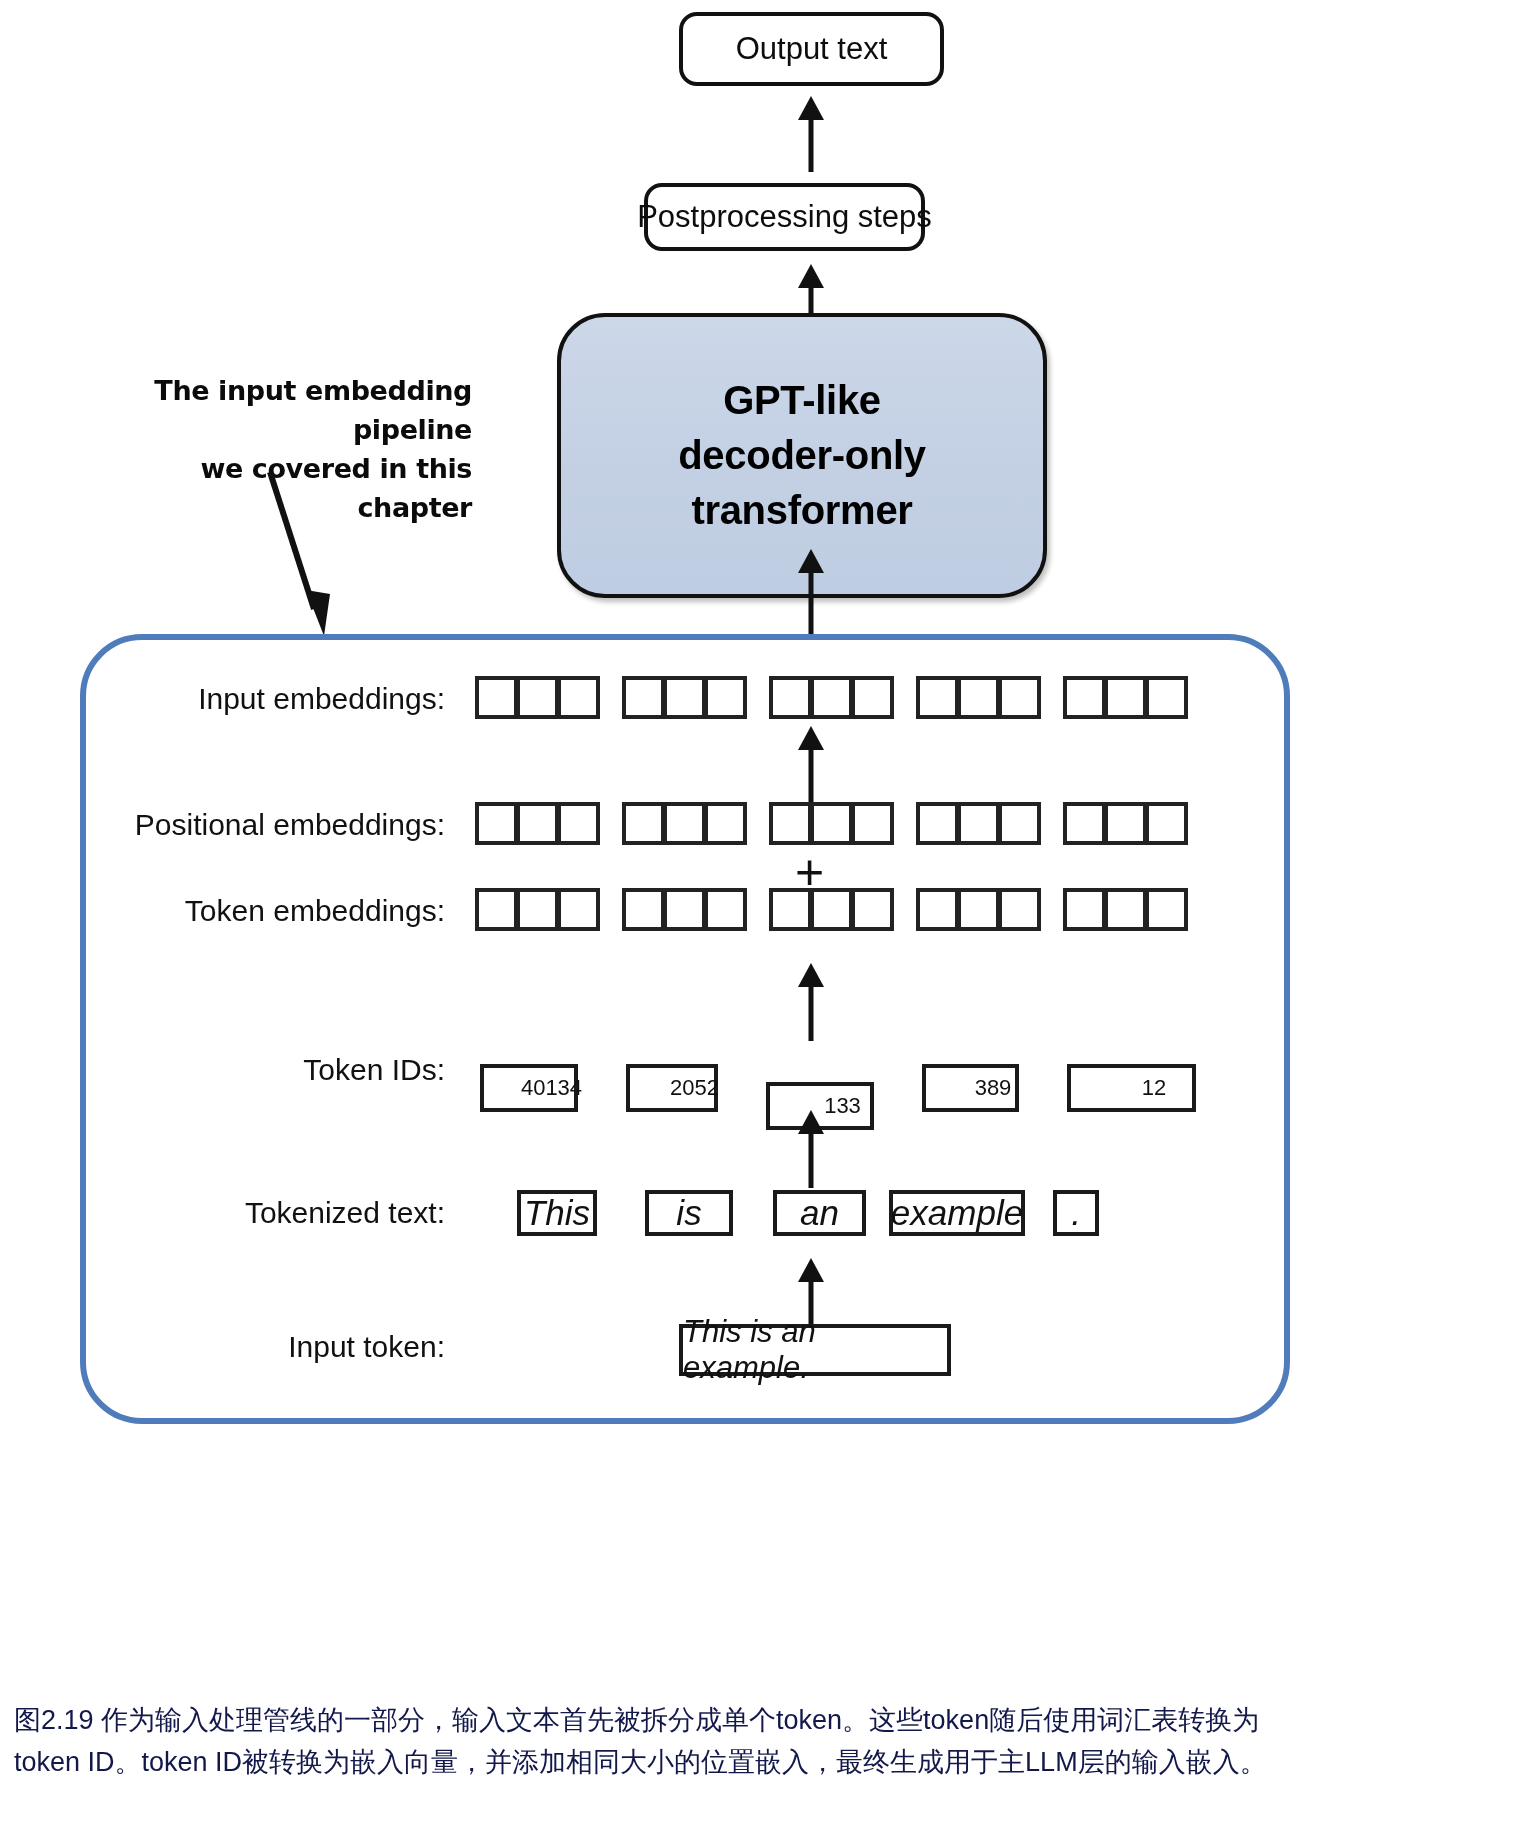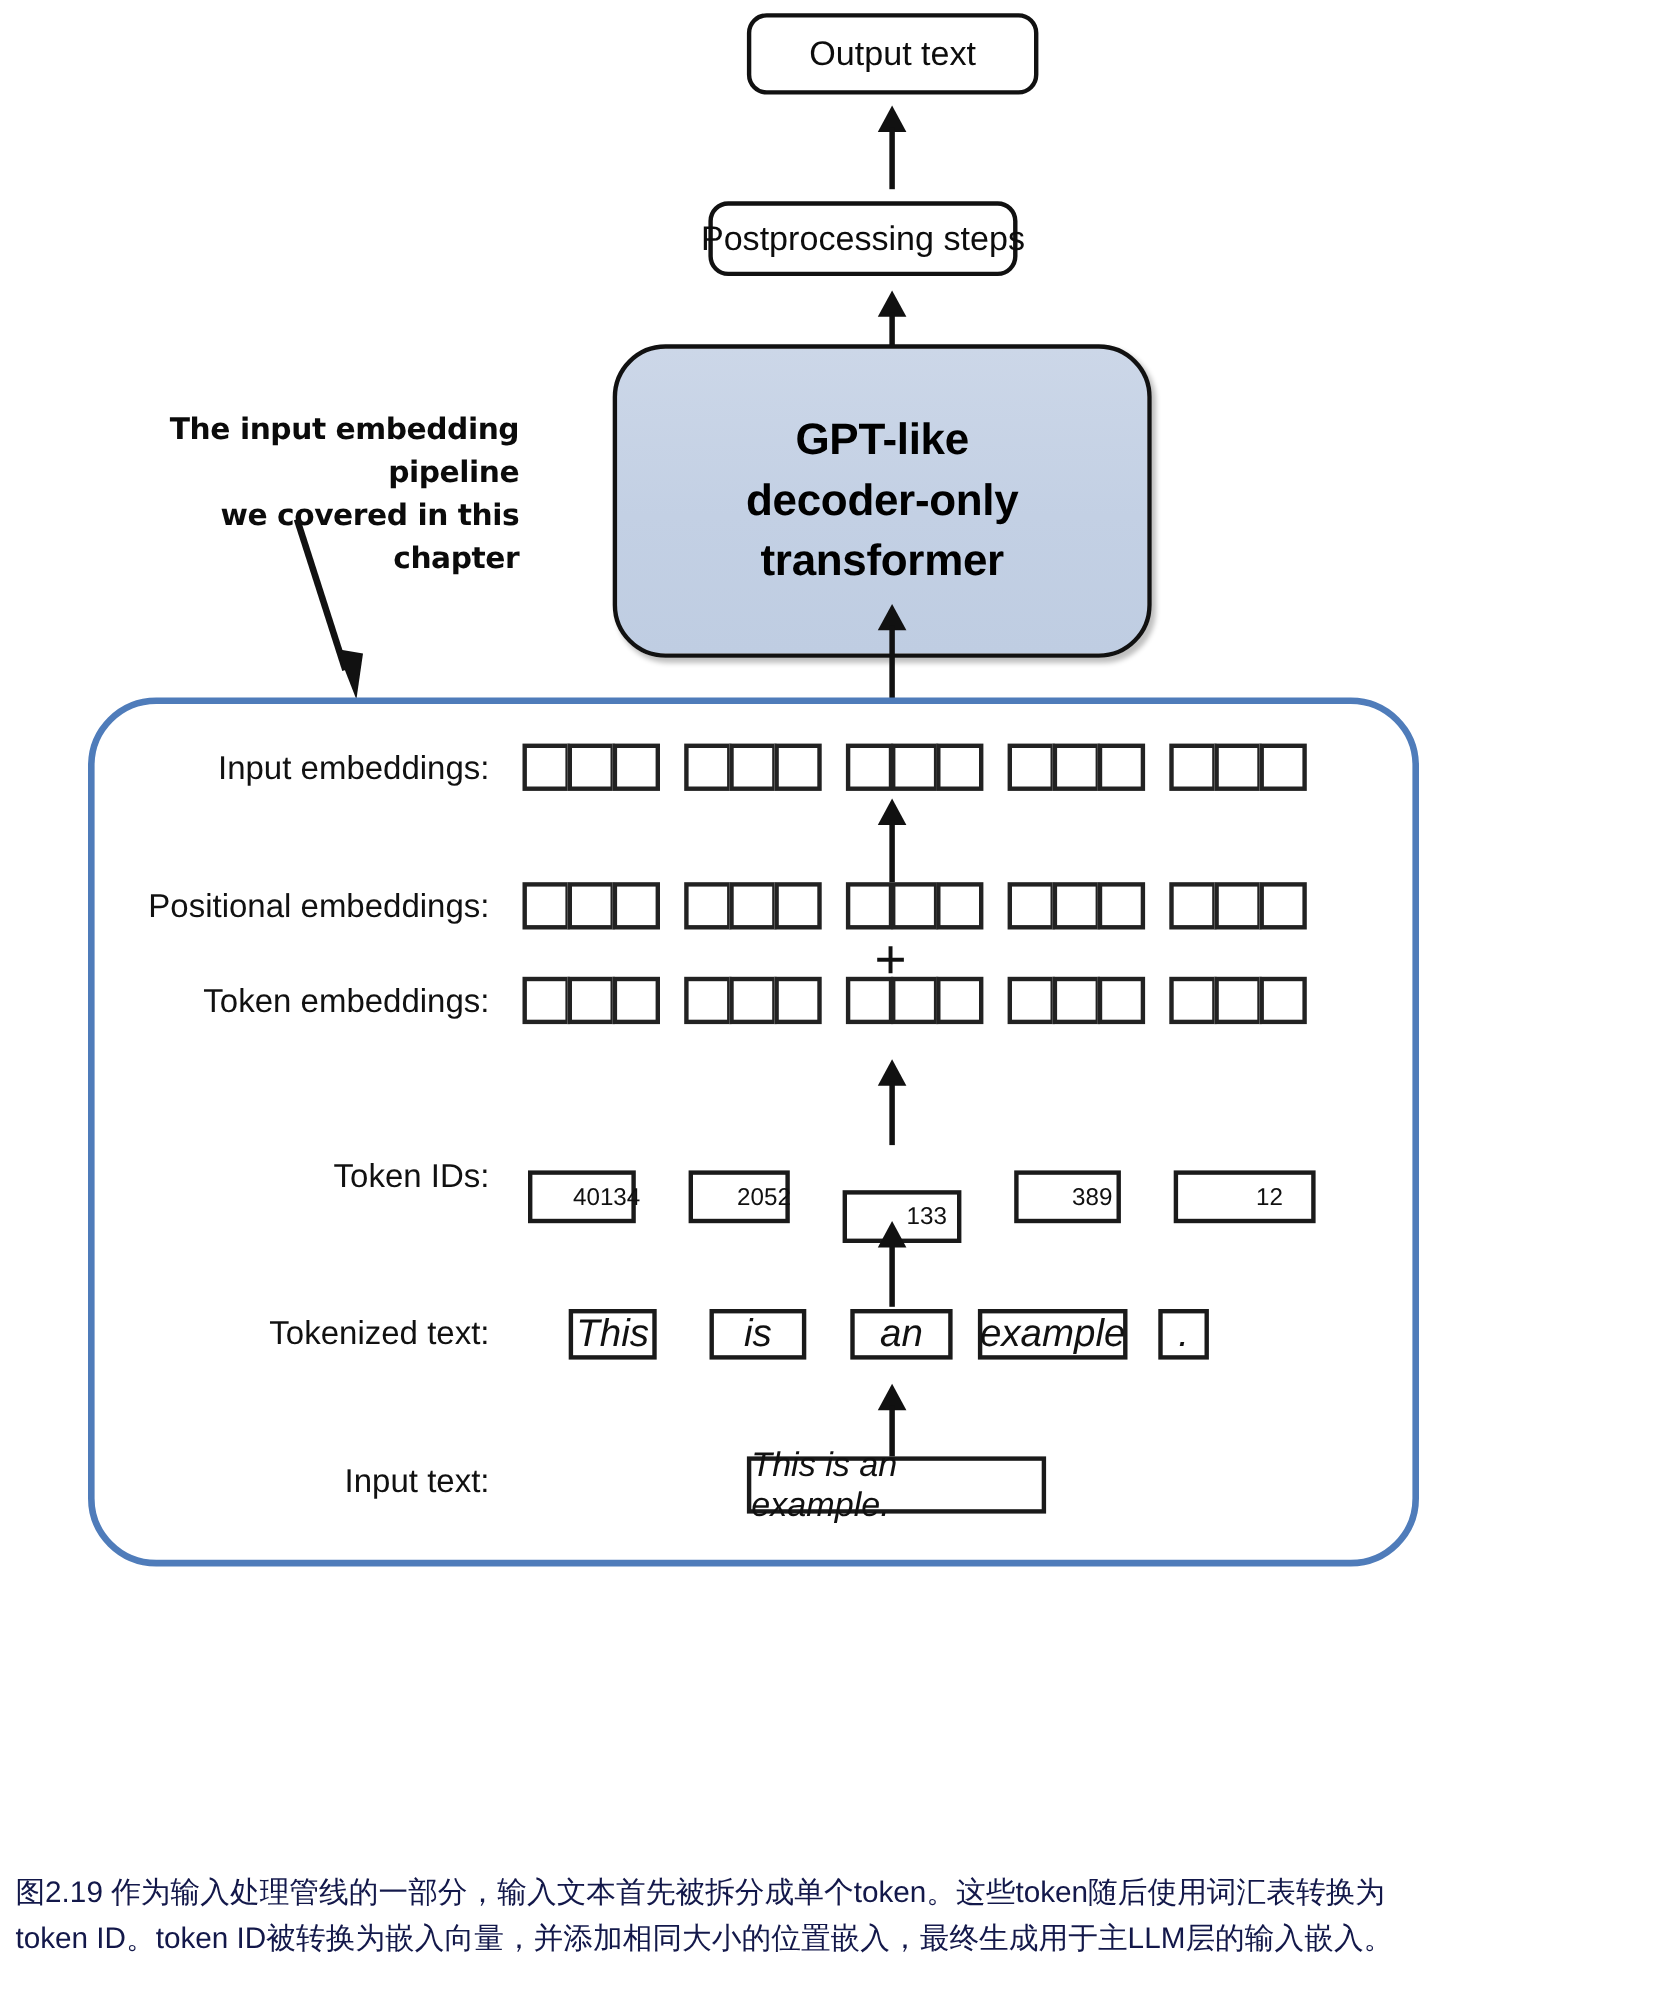--- a/index.html
+++ b/index.html
@@ -271,21 +271,21 @@
   <div class="tokbox txtbox" style="width:93px;margin-right:23px;">an</div>
   <div class="tokbox txtbox" style="width:136px;margin-right:28px;">example</div>
   <div class="tokbox txtbox" style="width:46px;">.</div>
 </div>
 
 <div class="varrow" style="left:811px;top:1258px;height:78px;">
   <div class="head"></div>
   <div class="shaft" style="top:20px;height:58px;"></div>
 </div>
 
-<div class="rowlabel" style="left:120px;top:1330px;width:325px;">Input text:</div>
+<div class="rowlabel" style="left:120px;top:1330px;width:325px;">Input token:</div>
 <div class="boxrow" style="left:679px;top:1324px;">
   <div class="tokbox txtbox" style="width:272px;height:52px;font-size:31px;">This is an example.</div>
 </div>
 
 <div id="caption">
   <div>图2.19 作为输入处理管线的一部分，输入文本首先被拆分成单个token。这些token随后使用词汇表转换为</div>
   <div>token ID。token ID被转换为嵌入向量，并添加相同大小的位置嵌入，最终生成用于主LLM层的输入嵌入。</div>
 </div>
 
 </body></html>

